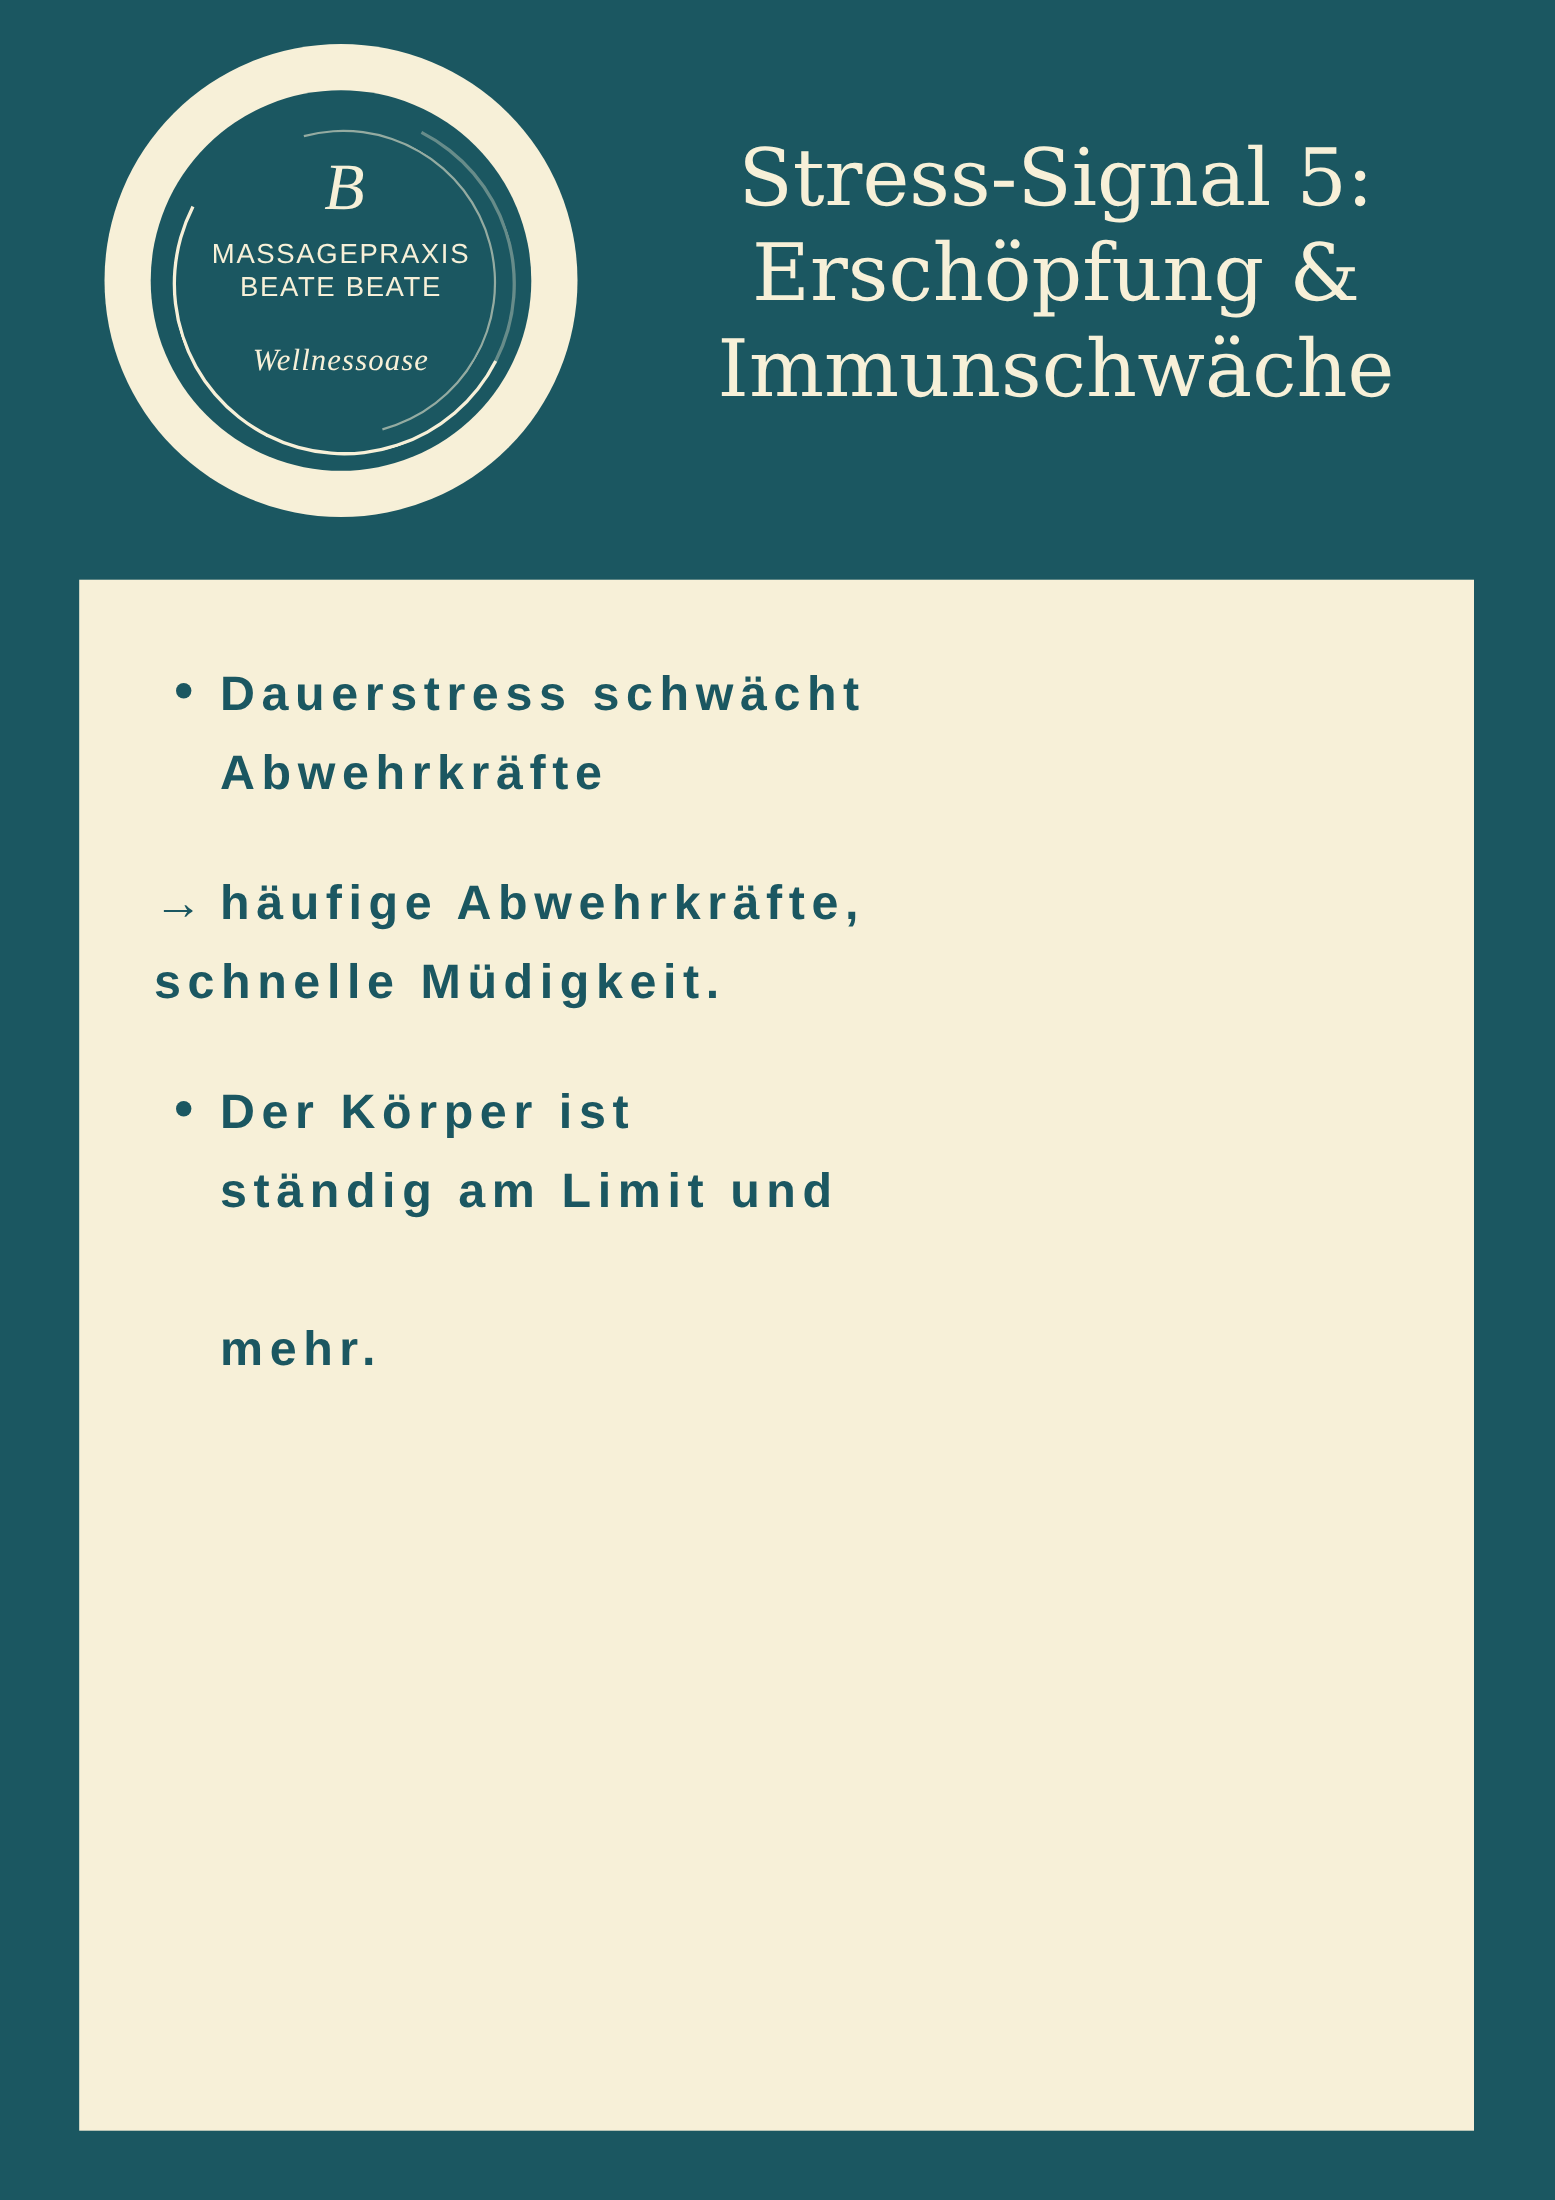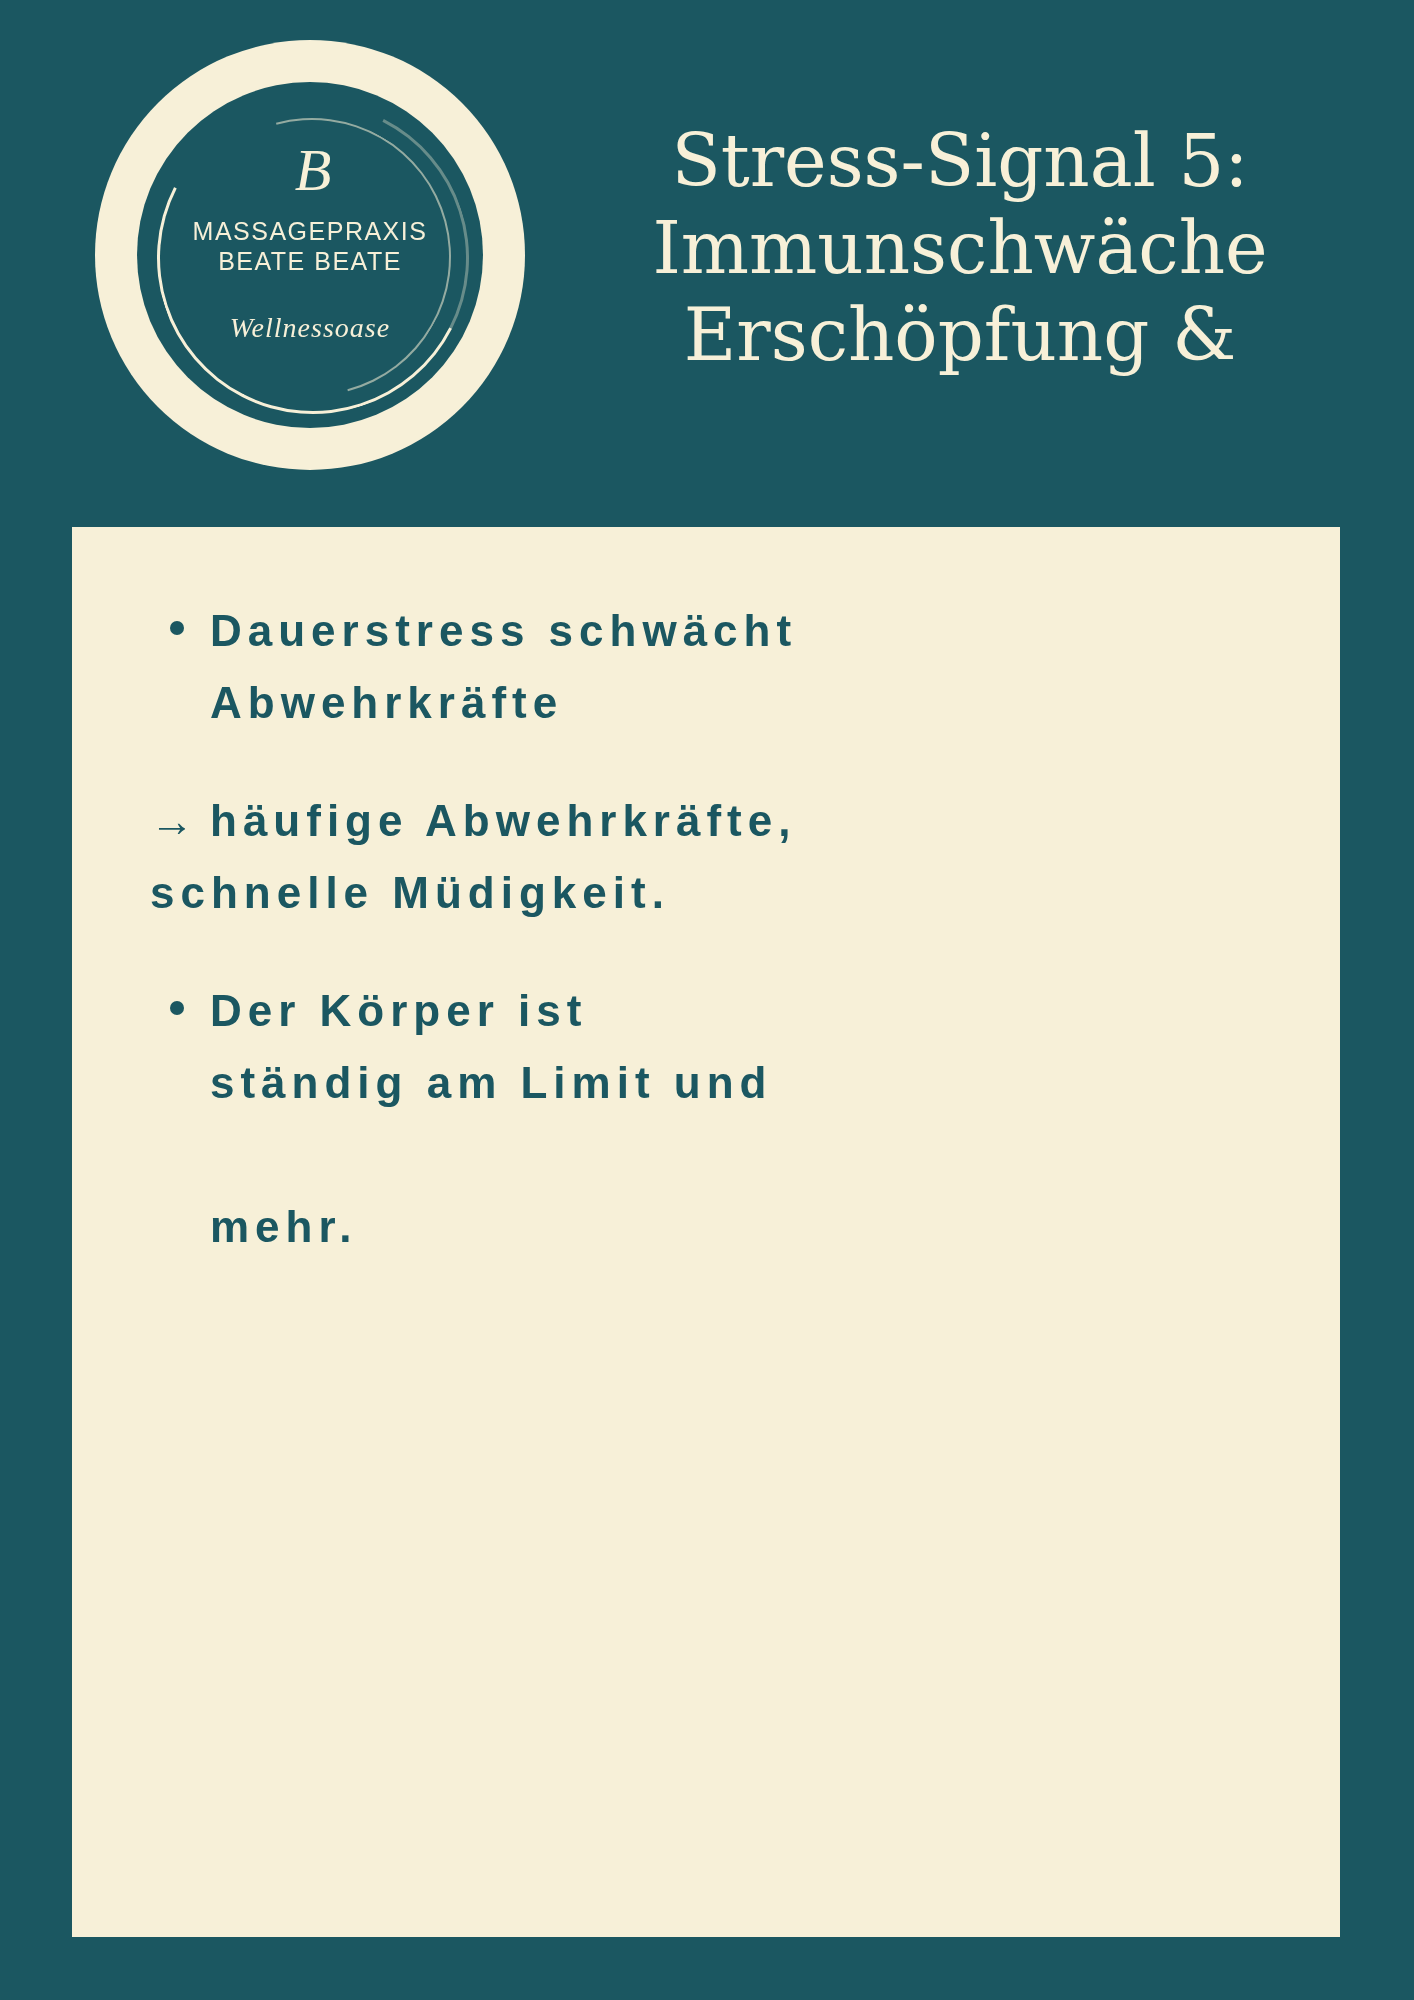--- a/index.html
+++ b/index.html
@@ -142,21 +142,21 @@
     position: absolute;
     left: 72px;
     top: 527px;
     width: 1268px;
     height: 1410px;
     background: #f7f0d8;
   }
 
   .body-list {
     position: absolute;
-    left: 78px;
+    left: 68px;
     top: 68px;
     width: 1136px;
     color: #1b5761;
   }
 
   .blk {
     font-size: 44px;
     font-weight: bold;
     letter-spacing: 6px;
     line-height: 72px;
@@ -201,22 +201,22 @@
       <div class="logo-monogram">B</div>
       <div class="logo-name">
         <div>MASSAGEPRAXIS</div>
         <div>BEATE BEATE</div>
       </div>
       <div class="logo-sub">Wellnessoase</div>
     </div>
 
     <div class="title">
       <div>Stress-Signal 5:</div>
+      <div>Erschöpfung &amp;</div>
       <div>Immunschwäche</div>
-      <div>Erschöpfung &amp;</div>
     </div>
 
   </div>
 
   <div class="card">
     <div class="body-list">
 
       <div class="blk bullet">
         <span class="dot"></span>
         <span>Dauerstress schwächt</span><br>

